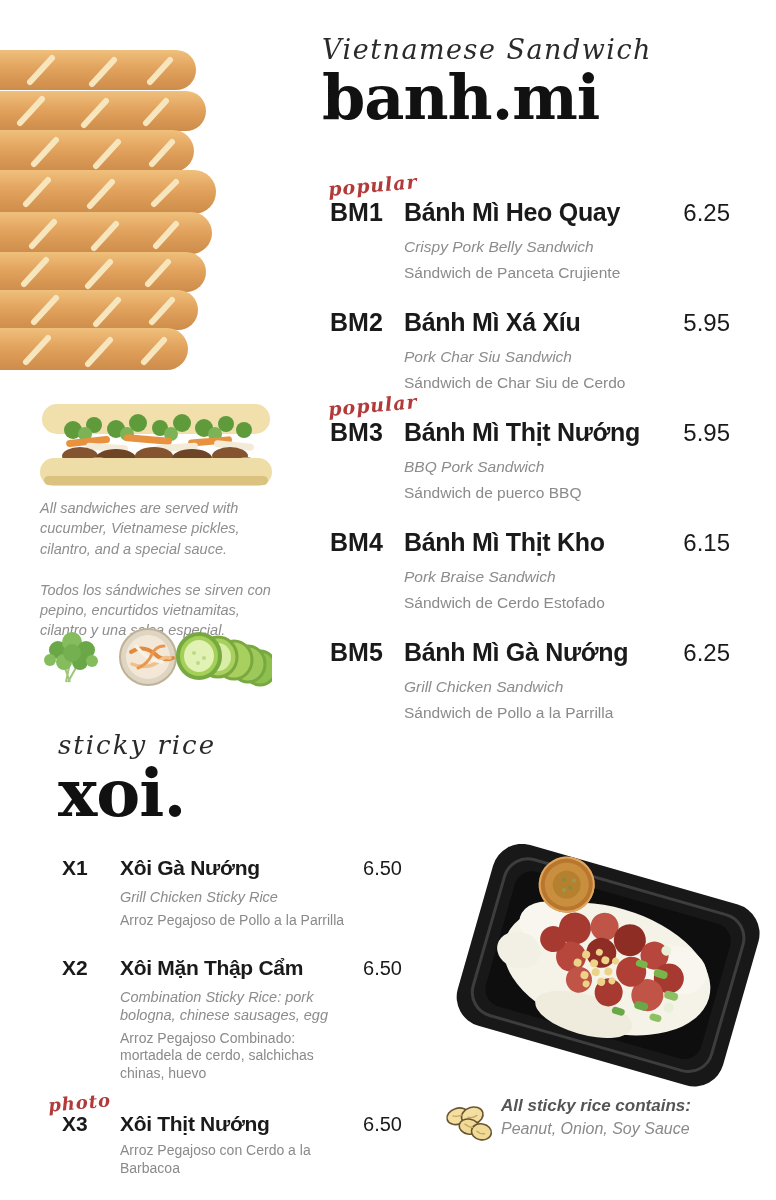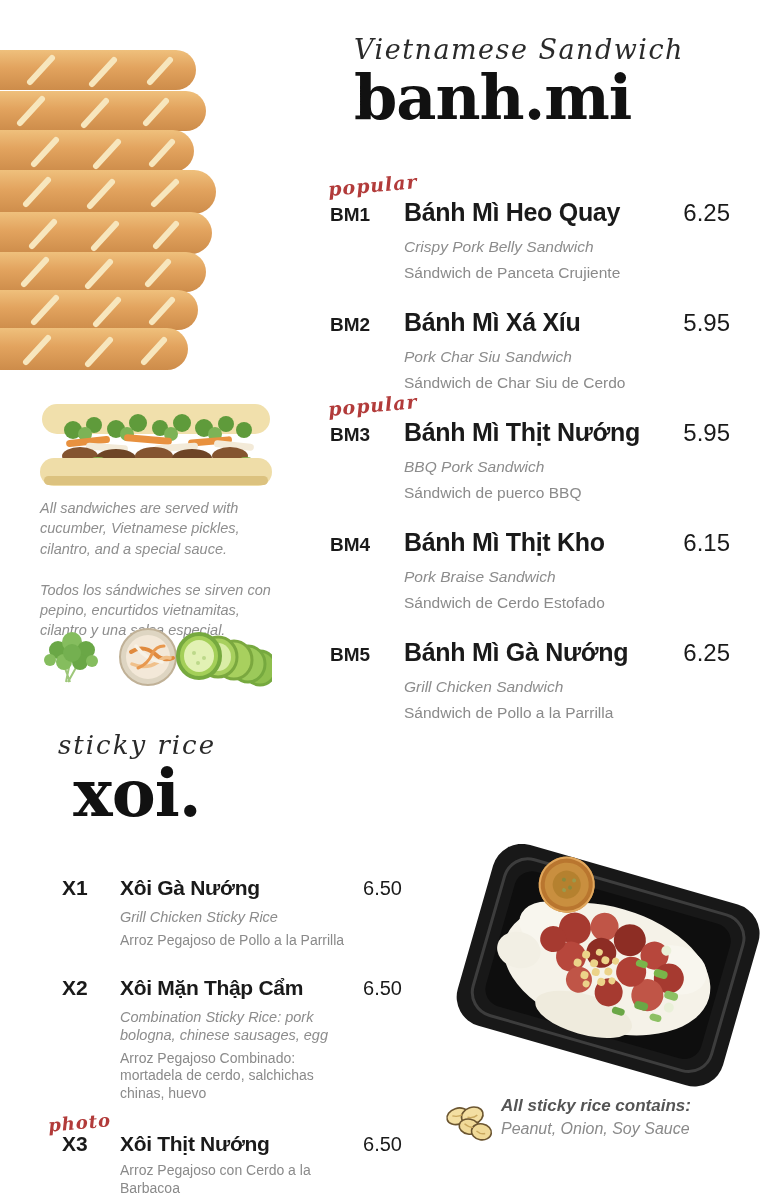--- a/index.html
+++ b/index.html
@@ -1,47 +1,47 @@
 <!DOCTYPE html>
 <html><head>
 <meta charset="utf-8">
 <style>
   html,body{margin:0;padding:0;background:#fff;}
   body{width:776px;height:1200px;position:relative;overflow:hidden;
        font-family:"Liberation Sans",sans-serif;color:#1a1a1a;}
   .abs{position:absolute;}
 
   
-  .bm-header{left:354px;top:34px;}
+  .bm-header{left:322px;top:34px;}
   .script{font-family:"DejaVu Serif",cursive;font-style:italic;color:#2a2a2a;}
   .bm-header .script{font-size:27px;letter-spacing:1.5px;}
   .fat-title{font-family:"DejaVu Serif",serif;font-weight:900;color:#111;
              letter-spacing:-1px;line-height:.95;margin:0;}
   .bm-header .fat-title{font-size:62px;margin-top:4px;}
 
   
   .bm-list{left:330px;top:176px;width:400px;}
   .menu-item{position:relative;padding-top:22px;height:88px;}
   .badge{position:absolute;top:-2px;left:-2px;font-family:"DejaVu Serif",cursive;
          font-style:italic;font-weight:bold;color:#b23b3a;font-size:19px;
          transform:rotate(-5deg);letter-spacing:1px;}
   .row{display:flex;align-items:baseline;}
-  .code{width:74px;font-weight:bold;font-size:19px;flex:0 0 auto;}
+  .code{width:74px;font-weight:bold;font-size:25px;flex:0 0 auto;}
   .iname{font-weight:bold;font-size:25px;flex:1;letter-spacing:-.3px;}
   .price{font-size:24px;font-weight:400;}
   .descs{margin-left:74px;}
   .desc-en{font-style:italic;color:#8c8c8c;font-size:15.5px;margin-top:10px;line-height:1.25;}
   .desc-es{color:#8a8a8a;font-size:15.5px;margin-top:7px;line-height:1.25;}
 
   .xoi-header{left:58px;top:730px;}
   .xoi-header .script{font-size:26px;letter-spacing:2px;}
-  .xoi-header .fat-title{font-size:66px;margin-top:2px;text-align:center;}
+  .xoi-header .fat-title{font-size:66px;margin-top:2px;}
 
   .xoi-list{left:62px;top:856px;width:340px;}
-  .xoi-list .menu-item{padding-top:0;height:auto;margin-bottom:26px;margin-top:20px;}
+  .xoi-list .menu-item{padding-top:0;height:auto;margin-bottom:26px;}
   .xoi-list .menu-item.tall{margin-bottom:30px;}
   .xoi-list .code{width:58px;font-size:21px;}
   .xoi-list .iname{font-size:21px;}
   .xoi-list .price{font-size:20px;}
   .xoi-list .descs{margin-left:58px;width:240px;}
   .xoi-list .desc-en{font-size:14.5px;margin-top:8px;}
   .xoi-list .desc-es{font-size:14px;margin-top:6px;}
   .xoi-list .menu-item .badge{top:-20px;left:-14px;font-size:18px;}
   .xoi-list .menu-item.has-badge{margin-top:24px;}
 

